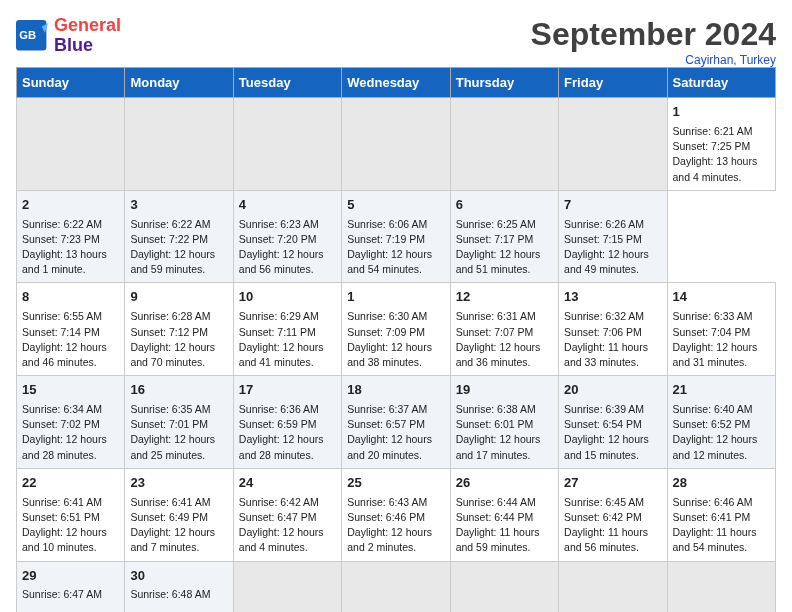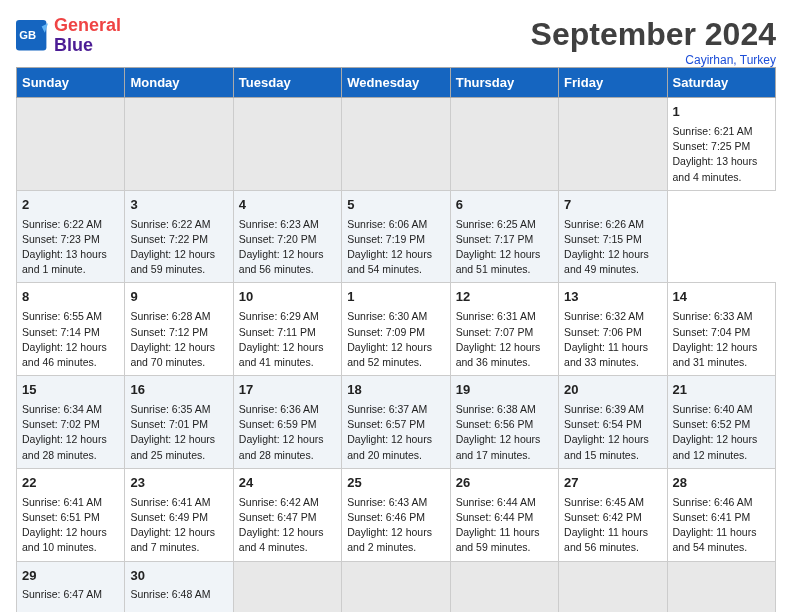--- a/index.html
+++ b/index.html
@@ -141,31 +141,31 @@
         <td><span class="day-num">3</span><span>Sunrise: 6:22 AM</span><br><span>Sunset: 7:22 PM</span><br><span>Daylight: 12 hours and 59 minutes.</span></td>
         <td><span class="day-num">4</span><span>Sunrise: 6:23 AM</span><br><span>Sunset: 7:20 PM</span><br><span>Daylight: 12 hours and 56 minutes.</span></td>
         <td><span class="day-num">5</span><span>Sunrise: 6:06 AM</span><br><span>Sunset: 7:19 PM</span><br><span>Daylight: 12 hours and 54 minutes.</span></td>
         <td><span class="day-num">6</span><span>Sunrise: 6:25 AM</span><br><span>Sunset: 7:17 PM</span><br><span>Daylight: 12 hours and 51 minutes.</span></td>
         <td><span class="day-num">7</span><span>Sunrise: 6:26 AM</span><br><span>Sunset: 7:15 PM</span><br><span>Daylight: 12 hours and 49 minutes.</span></td>
       </tr>
       <tr>
         <td><span class="day-num">8</span><span>Sunrise: 6:55 AM</span><br><span>Sunset: 7:14 PM</span><br><span>Daylight: 12 hours and 46 minutes.</span></td>
         <td><span class="day-num">9</span><span>Sunrise: 6:28 AM</span><br><span>Sunset: 7:12 PM</span><br><span>Daylight: 12 hours and 70 minutes.</span></td>
         <td><span class="day-num">10</span><span>Sunrise: 6:29 AM</span><br><span>Sunset: 7:11 PM</span><br><span>Daylight: 12 hours and 41 minutes.</span></td>
-        <td><span class="day-num">1</span><span>Sunrise: 6:30 AM</span><br><span>Sunset: 7:09 PM</span><br><span>Daylight: 12 hours and 52 minutes.</span></td>
+        <td><span class="day-num">1</span><span>Sunrise: 6:30 AM</span><br><span>Sunset: 7:09 PM</span><br><span>Daylight: 12 hours and 38 minutes.</span></td>
         <td><span class="day-num">12</span><span>Sunrise: 6:31 AM</span><br><span>Sunset: 7:07 PM</span><br><span>Daylight: 12 hours and 36 minutes.</span></td>
         <td><span class="day-num">13</span><span>Sunrise: 6:32 AM</span><br><span>Sunset: 7:06 PM</span><br><span>Daylight: 11 hours and 33 minutes.</span></td>
         <td><span class="day-num">14</span><span>Sunrise: 6:33 AM</span><br><span>Sunset: 7:04 PM</span><br><span>Daylight: 12 hours and 31 minutes.</span></td>
       </tr>
       <tr>
         <td><span class="day-num">15</span><span>Sunrise: 6:34 AM</span><br><span>Sunset: 7:02 PM</span><br><span>Daylight: 12 hours and 28 minutes.</span></td>
         <td><span class="day-num">16</span><span>Sunrise: 6:35 AM</span><br><span>Sunset: 7:01 PM</span><br><span>Daylight: 12 hours and 25 minutes.</span></td>
         <td><span class="day-num">17</span><span>Sunrise: 6:36 AM</span><br><span>Sunset: 6:59 PM</span><br><span>Daylight: 12 hours and 28 minutes.</span></td>
         <td><span class="day-num">18</span><span>Sunrise: 6:37 AM</span><br><span>Sunset: 6:57 PM</span><br><span>Daylight: 12 hours and 20 minutes.</span></td>
-        <td><span class="day-num">19</span><span>Sunrise: 6:38 AM</span><br><span>Sunset: 6:56 PM</span><br><span>Daylight: 12 hours and 17 minutes.</span></td>
+        <td><span class="day-num">19</span><span>Sunrise: 6:38 AM</span><br><span>Sunset: 6:01 PM</span><br><span>Daylight: 12 hours and 17 minutes.</span></td>
         <td><span class="day-num">20</span><span>Sunrise: 6:39 AM</span><br><span>Sunset: 6:54 PM</span><br><span>Daylight: 12 hours and 15 minutes.</span></td>
         <td><span class="day-num">21</span><span>Sunrise: 6:40 AM</span><br><span>Sunset: 6:52 PM</span><br><span>Daylight: 12 hours and 12 minutes.</span></td>
       </tr>
       <tr>
         <td><span class="day-num">22</span><span>Sunrise: 6:41 AM</span><br><span>Sunset: 6:51 PM</span><br><span>Daylight: 12 hours and 10 minutes.</span></td>
         <td><span class="day-num">23</span><span>Sunrise: 6:41 AM</span><br><span>Sunset: 6:49 PM</span><br><span>Daylight: 12 hours and 7 minutes.</span></td>
         <td><span class="day-num">24</span><span>Sunrise: 6:42 AM</span><br><span>Sunset: 6:47 PM</span><br><span>Daylight: 12 hours and 4 minutes.</span></td>
         <td><span class="day-num">25</span><span>Sunrise: 6:43 AM</span><br><span>Sunset: 6:46 PM</span><br><span>Daylight: 12 hours and 2 minutes.</span></td>
         <td><span class="day-num">26</span><span>Sunrise: 6:44 AM</span><br><span>Sunset: 6:44 PM</span><br><span>Daylight: 11 hours and 59 minutes.</span></td>
         <td><span class="day-num">27</span><span>Sunrise: 6:45 AM</span><br><span>Sunset: 6:42 PM</span><br><span>Daylight: 11 hours and 56 minutes.</span></td>

